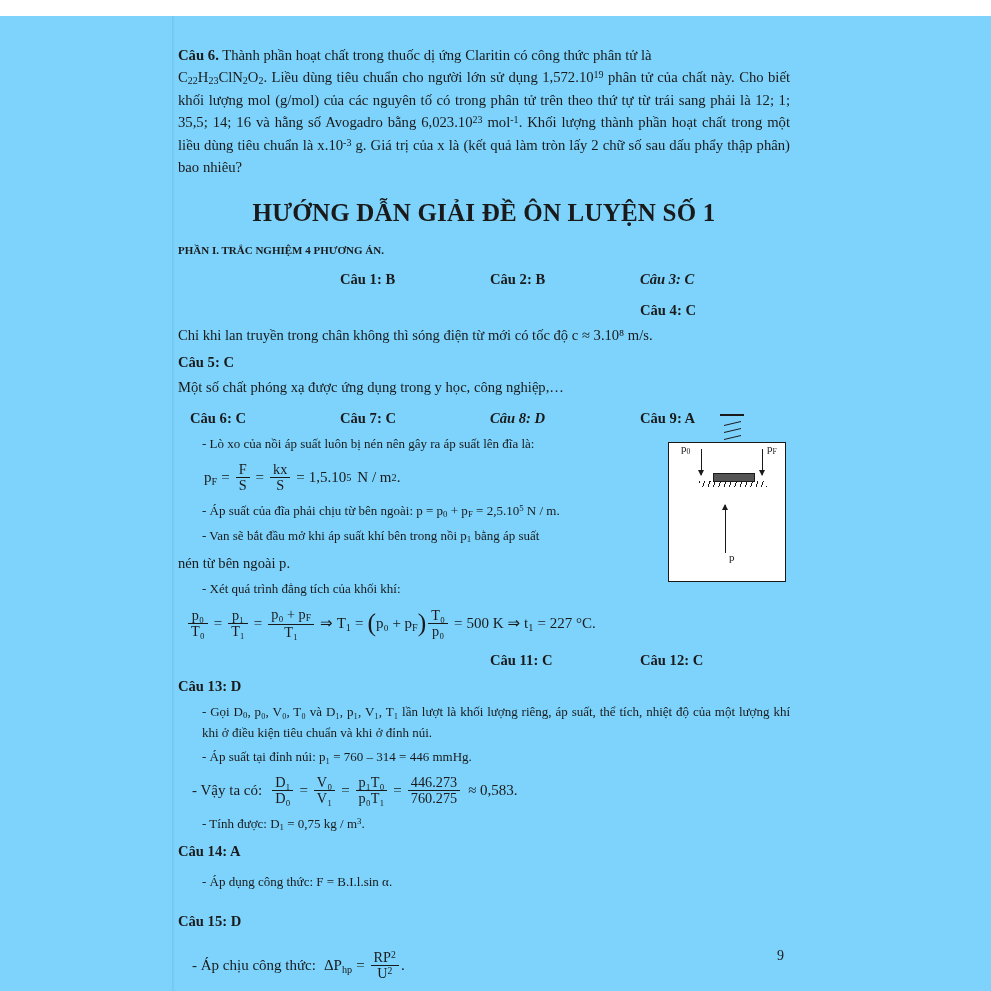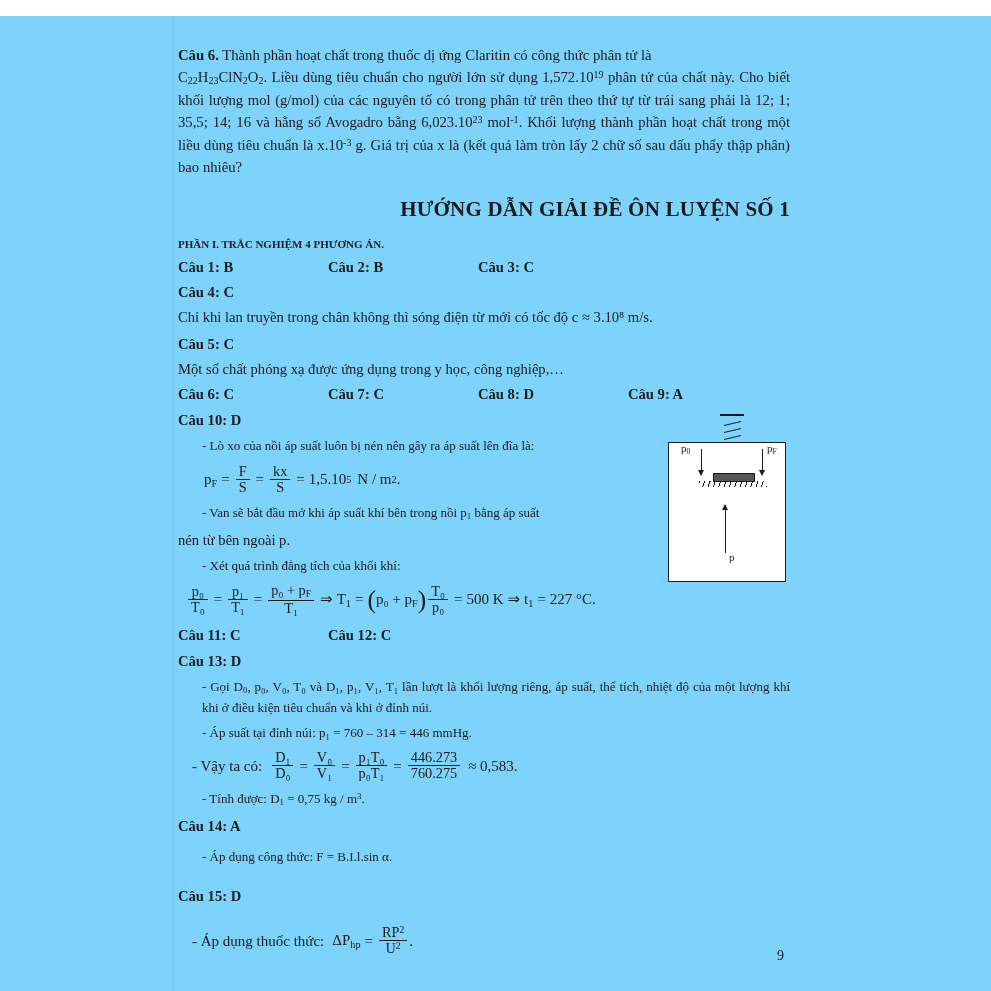--- a/index.html
+++ b/index.html
@@ -42,40 +42,41 @@
     text-align: justify;
     text-indent: 0;
   }
   .q6 p {
     margin: 0;
   }
   b { font-weight: bold; }
   sub { font-size: 0.68em; vertical-align: -0.25em; }
   sup { font-size: 0.68em; vertical-align: 0.45em; }
   .heading {
-    text-align: right;
+    text-align: center;
     font-weight: bold;
-    font-size: 21px;
+    font-size: 25px;
     letter-spacing: 0.2px;
     margin: 16px 0 10px 0;
     font-family: "Liberation Serif", serif;
   }
   .part-title {
     font-weight: bold;
     font-size: 11px;
     margin: 4px 0 2px 0;
   }
   .ansrow {
     display: flex;
-    margin: 3px 0 3px 0;
+    margin: 9px 0 3px 0;
+    justify-content: flex-end;
   }
   .ansrow > div { font-weight: bold; font-size: 14.6px; }
   .c1 { width: 150px; }
   .c2 { width: 150px; }
-  .c3 { width: 150px; }
+  .c3 { width: 150px; font-style: italic; }
   .c4 { width: 150px; }
   .plain {
     margin: 3px 0;
     font-size: 14.6px;
   }
   .ansline {
     font-weight: bold;
     font-size: 14.6px;
     margin: 4px 0 2px 0;
   }
@@ -232,21 +233,20 @@
     <div class="ansline">Câu 5: C</div>
     <div class="plain">Một số chất phóng xạ được ứng dụng trong y học, công nghiệp,…</div>
 
     <div class="ansrow">
       <div class="c1">Câu 6: C</div>
       <div class="c2">Câu 7: C</div>
       <div class="c3">Câu 8: D</div>
       <div class="c4">Câu 9: A</div>
     </div>
 
-    <div class="ansline">Câu 10: D</div>
 
     <div class="bullet">- Lò xo của nồi áp suất luôn bị nén nên gây ra áp suất lên đĩa là:</div>
 
     <div class="mathline">
       <span>p<sub>F</sub></span>
       <span class="eq">=</span>
       <span class="frac">
         <span class="num">F</span>
         <span class="den">S</span>
       </span>
@@ -256,20 +256,23 @@
         <span class="den">S</span>
       </span>
       <span class="eq">=</span>
       <span>1,5.10</span>
         <sup>5</sup>
       <span style="margin-left:6px">N / m</span>
         <sup>2</sup>
       <span>.</span>
     </div>
 
+    <div class="bullet">
+      <span>- Áp suất của đĩa phải chịu từ bên ngoài:  p = p</span><sub>0</sub><span> + p</span><sub>F</sub><span> = 2,5.10</span><sup>5</sup><span>  N / m.</span>
+    </div>
 
     <div class="bullet">
       <span>- Van sẽ bắt đầu mở khi áp suất khí bên trong nồi  p</span><sub>1</sub><span> bằng áp suất</span>
     </div>
     <div class="plain noindent">nén từ bên ngoài p.</div>
 
     <div class="bullet">- Xét quá trình đẳng tích của khối khí:</div>
 
     <div class="mathline" style="margin-left:8px">
       <span class="frac">
@@ -344,21 +347,21 @@
     <div class="bullet">
       <span>- Tính được: D</span><sub>1</sub><span> = 0,75 kg / m</span><sup>3</sup><span>.</span>
     </div>
 
     <div class="ansline">Câu 14: A</div>
     <div class="bullet" style="margin-top:10px">- Áp dụng công thức:  F = B.I.l.sin α.</div>
 
     <div class="ansline" style="margin-top:18px">Câu 15: D</div>
 
     <div class="mathline" style="margin-left:14px; margin-top:18px">
-      <span style="margin-right:8px">- Áp dụng thuốc thức:</span>
+      <span style="margin-right:8px">- Áp chịu công thức:</span>
       <span><span>ΔP</span><sub>hp</sub></span>
       <span class="eq">=</span>
       <span class="frac">
         <span class="num"><span>RP</span><sup>2</sup></span>
         <span class="den"><span>U</span><sup>2</sup></span>
       </span>
       <span>.</span>
     </div>
 
   </div>

